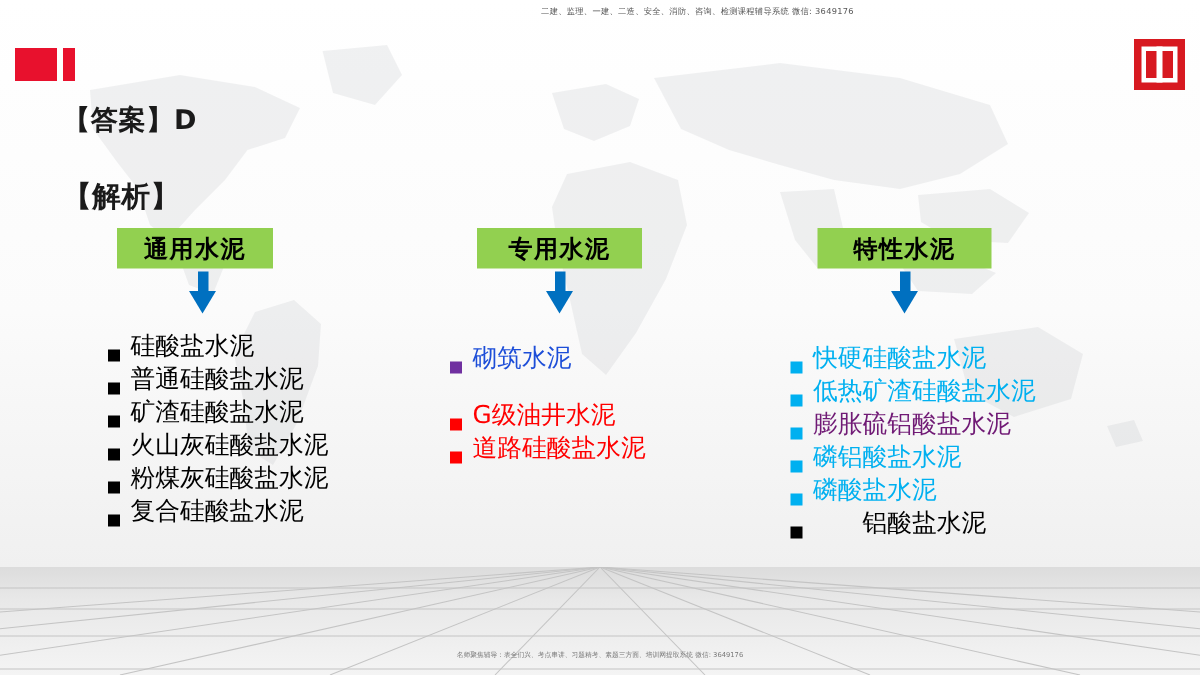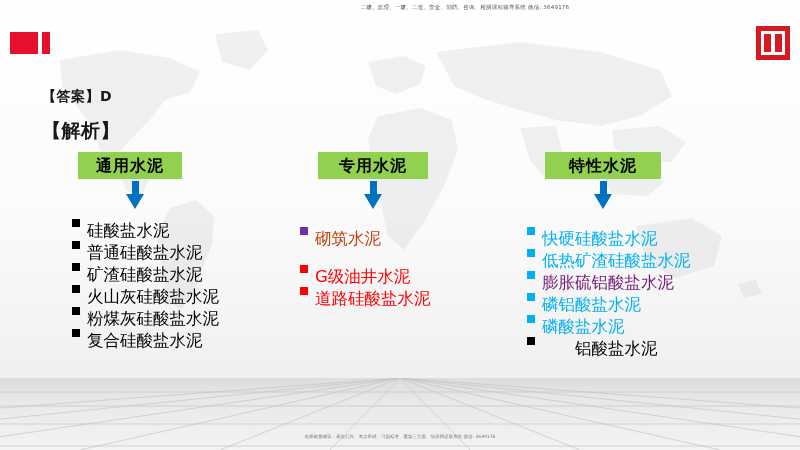--- a/index.html
+++ b/index.html
@@ -120,22 +120,22 @@
   .logo-cn2 {
     font-size: 11px;
     color: #c00000;
     font-weight: bold;
     white-space: nowrap;
     letter-spacing: 1px;
   }
   
   .answer-line {
     position: absolute;
-    left: 42px; top: 88px;
-    font-size: 14px;
+    left: 42px; top: 68px;
+    font-size: 18px;
     color: #1a1a1a;
     font-weight: bold;
     letter-spacing: 0.5px;
   }
   .analysis-line {
     position: absolute;
     left: 42px; top: 118px;
     font-size: 19px;
     color: #1a1a1a;
     font-weight: bold;
@@ -167,21 +167,21 @@
     position: absolute;
     width: 7px;
     background: #0070c0;
   }
   
   .list {
     position: absolute;
   }
   .li {
     display: flex;
-    align-items: flex-start;
+    align-items: flex-end;
     gap: 7px;
     font-size: 16.5px;
     line-height: 22px;
     white-space: nowrap;
   }
   .bullet-sq {
     display: inline-block;
     width: 8px; height: 8px;
     flex: none;
     position: relative;
@@ -307,21 +307,21 @@
       <span class="bullet-sq"></span>
       <span>粉煤灰硅酸盐水泥</span>
     </div>
     <div class="li">
       <span class="bullet-sq"></span>
       <span>复合硅酸盐水泥</span>
     </div>
   </div>
 
   <div class="list list2">
-    <div class="li" style="color: #c2410c;">
+    <div class="li" style="color: #1d4ed8;">
       <span class="bullet-sq" style="background: rgb(112, 48, 160);"></span>
       <span>砌筑水泥</span>
     </div>
     <div class="li" style="color: rgb(255, 0, 0); margin-top: 16px;">
       <span class="bullet-sq" style="background: rgb(255, 0, 0);"></span>
       <span>G级油井水泥</span>
     </div>
     <div class="li" style="color: rgb(255, 0, 0);">
       <span class="bullet-sq" style="background: rgb(255, 0, 0);"></span>
       <span>道路硅酸盐水泥</span>

